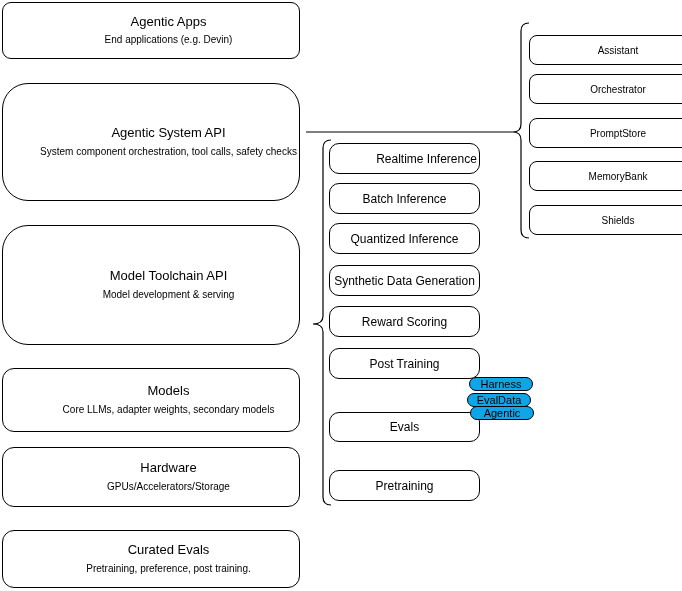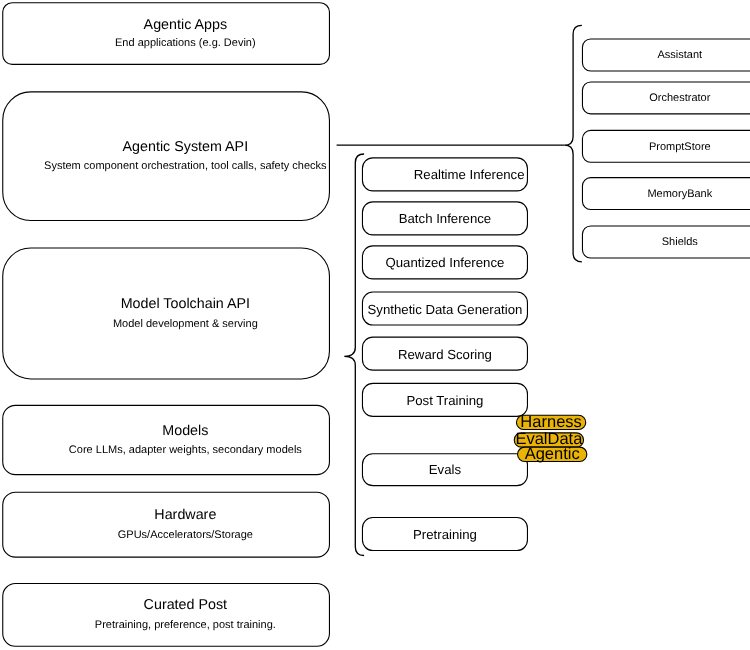--- a/index.html
+++ b/index.html
@@ -44,24 +44,24 @@
     left: 529px; width: 178px; height: 30px;
     border-radius: 8px; font-size: 10px; white-space: nowrap;
   }
   .r1 { top: 35px; } .r2 { top: 74px; } .r3 { top: 118px; }
   .r4 { top: 161px; } .r5 { top: 205px; }
 
   .oval {
     position: absolute;
     box-sizing: border-box;
     width: 64px; height: 14px;
-    background: #eab308;
+    background: #0ea5e9;
     border: 1px solid #000000;
     border-radius: 999px;
-    font-size: 15px; line-height: 12px;
+    font-size: 11px; line-height: 12px;
     display: flex; align-items: center; justify-content: center;
     white-space: nowrap;
   }
   .o1 { left: 469px; top: 377px; }
   .o2 { left: 467px; top: 393px; }
   .o3 { left: 470px; top: 406px; }
 </style>
 </head>
 <body>
 
@@ -87,21 +87,21 @@
   </div>
   <div class="box left-box l4">
     <div class="title">Models</div>
     <div class="subtitle">Core LLMs, adapter weights, secondary models</div>
   </div>
   <div class="box left-box l5">
     <div class="title">Hardware</div>
     <div class="subtitle">GPUs/Accelerators/Storage</div>
   </div>
   <div class="box left-box l6">
-    <div class="title">Curated Post</div>
+    <div class="title">Curated Evals</div>
     <div class="subtitle">Pretraining, preference, post training.</div>
   </div>
 
   <div class="box mid-box m1">Realtime Inference</div>
   <div class="box mid-box m2">Batch Inference</div>
   <div class="box mid-box m3">Quantized Inference</div>
   <div class="box mid-box m4">Synthetic Data Generation</div>
   <div class="box mid-box m5">Reward Scoring</div>
   <div class="box mid-box m6">Post Training</div>
   <div class="box mid-box m7">Evals</div>

